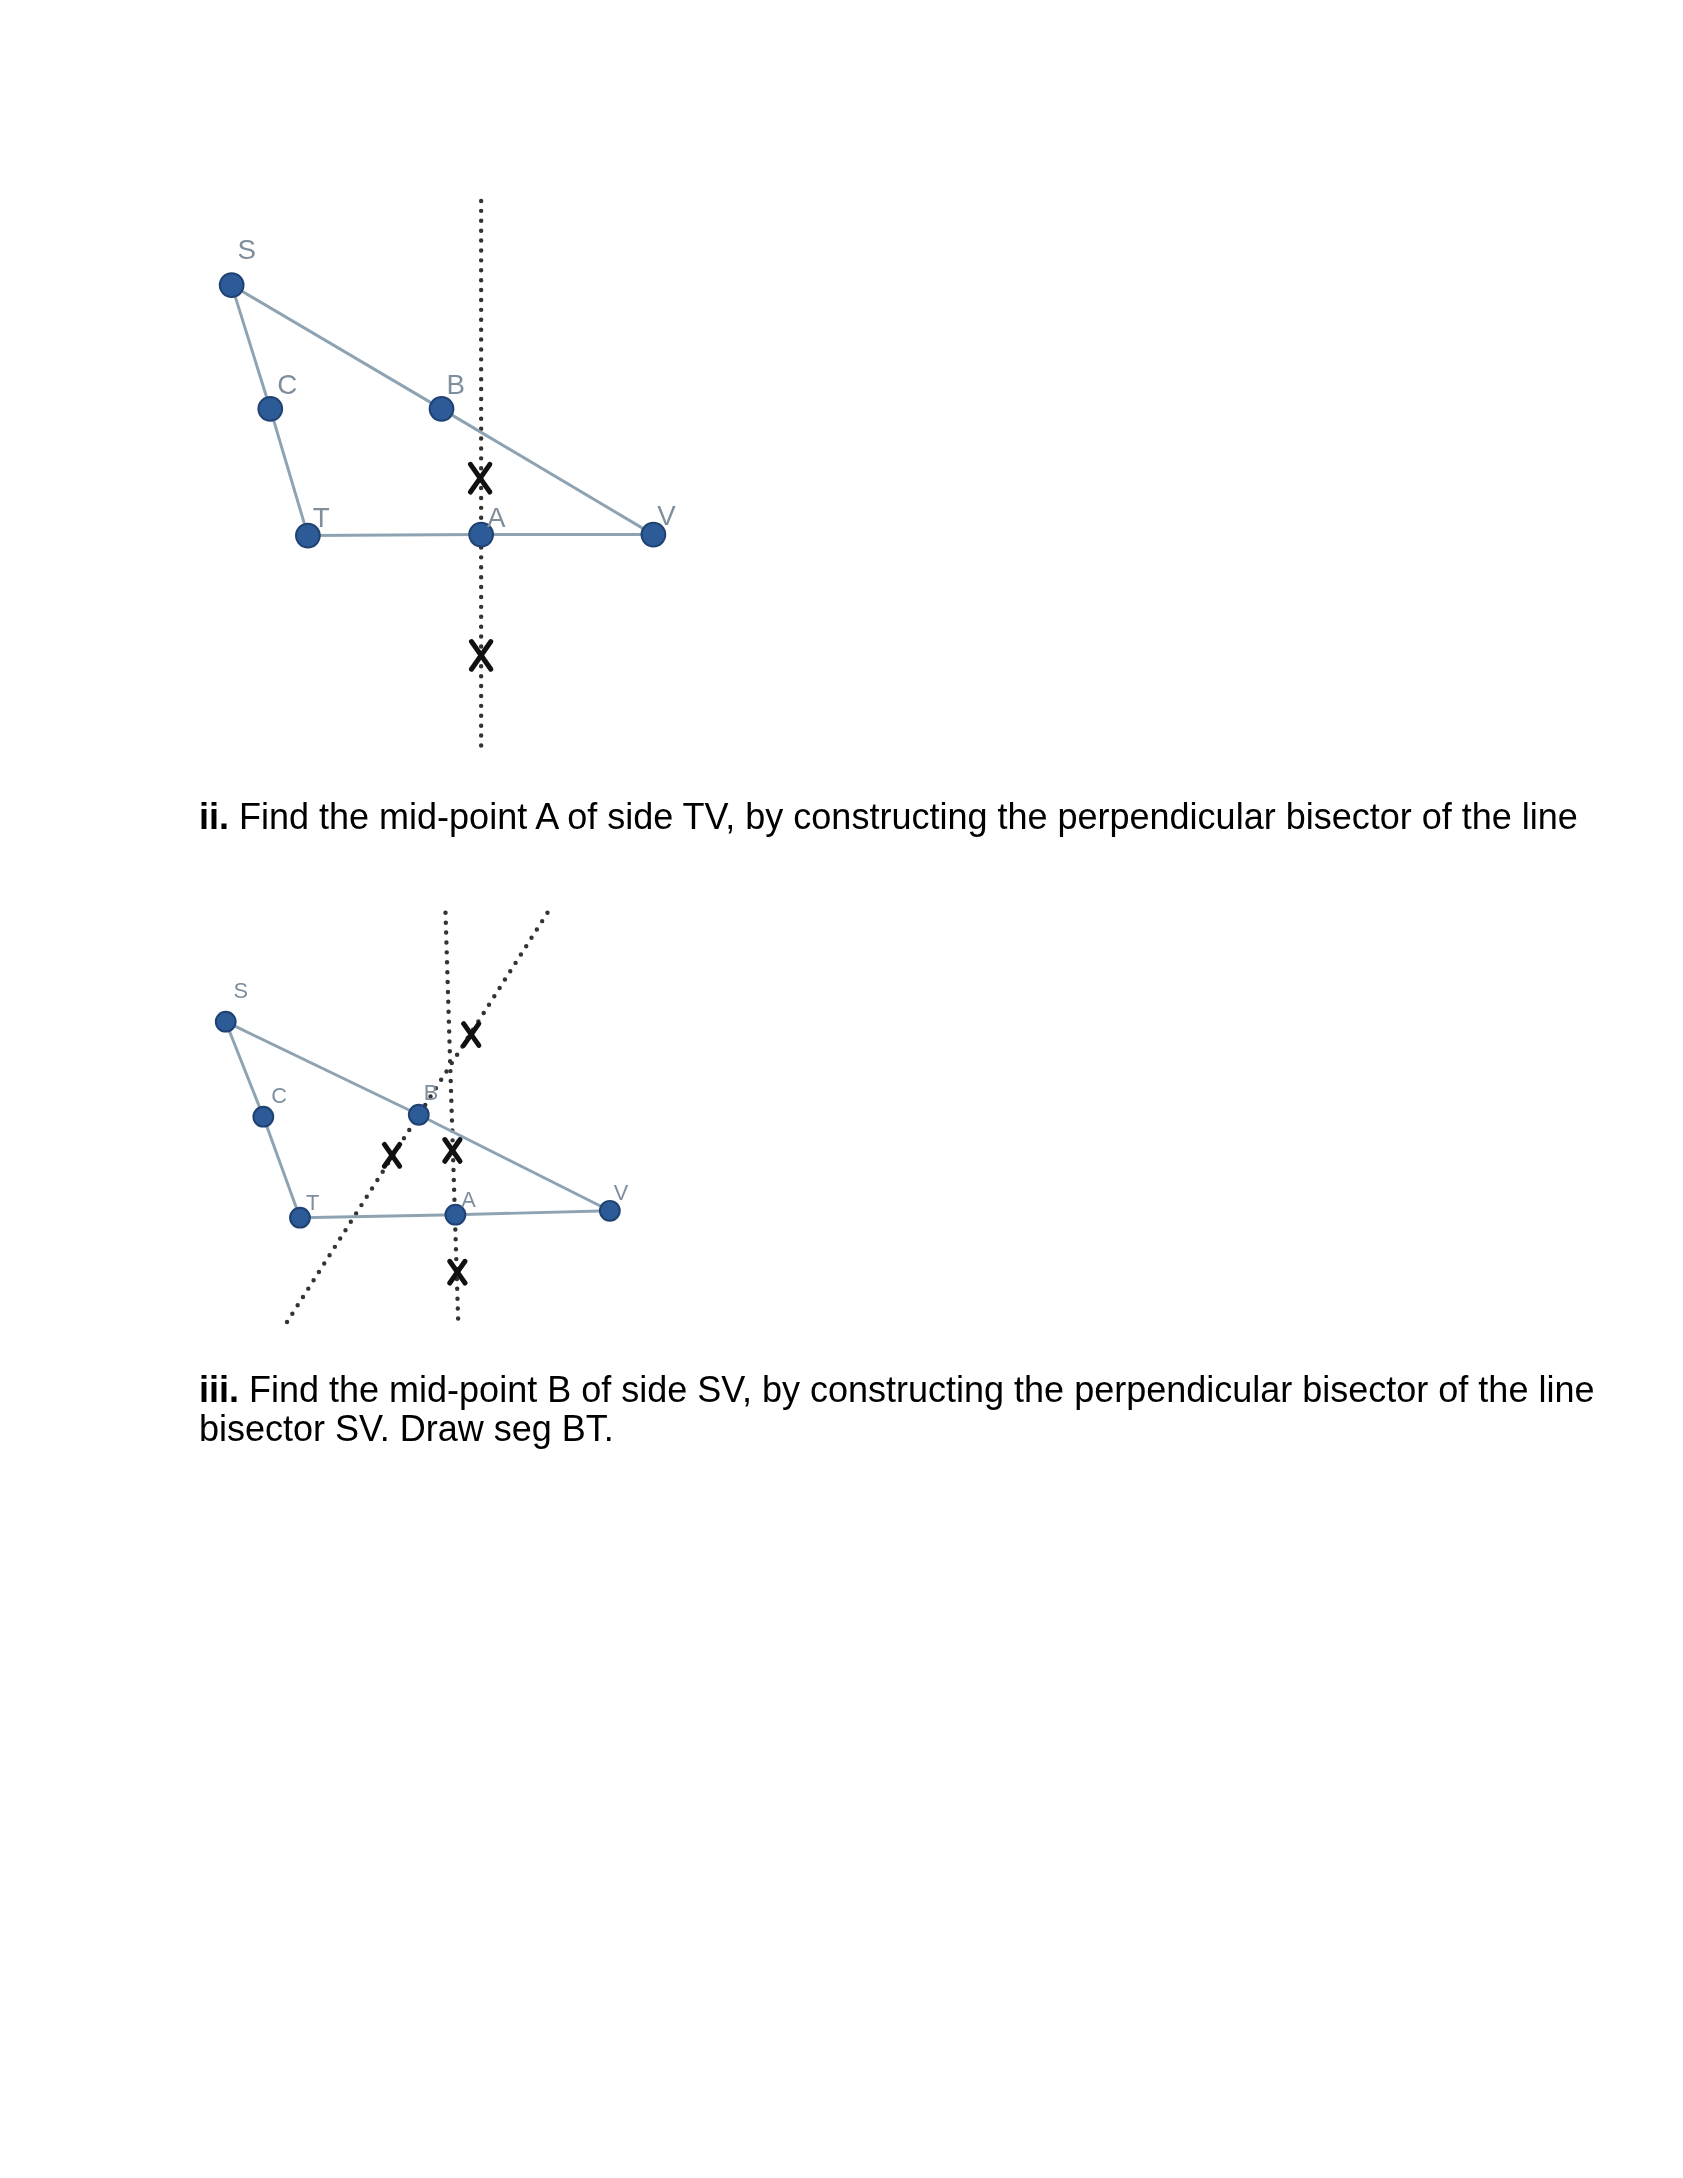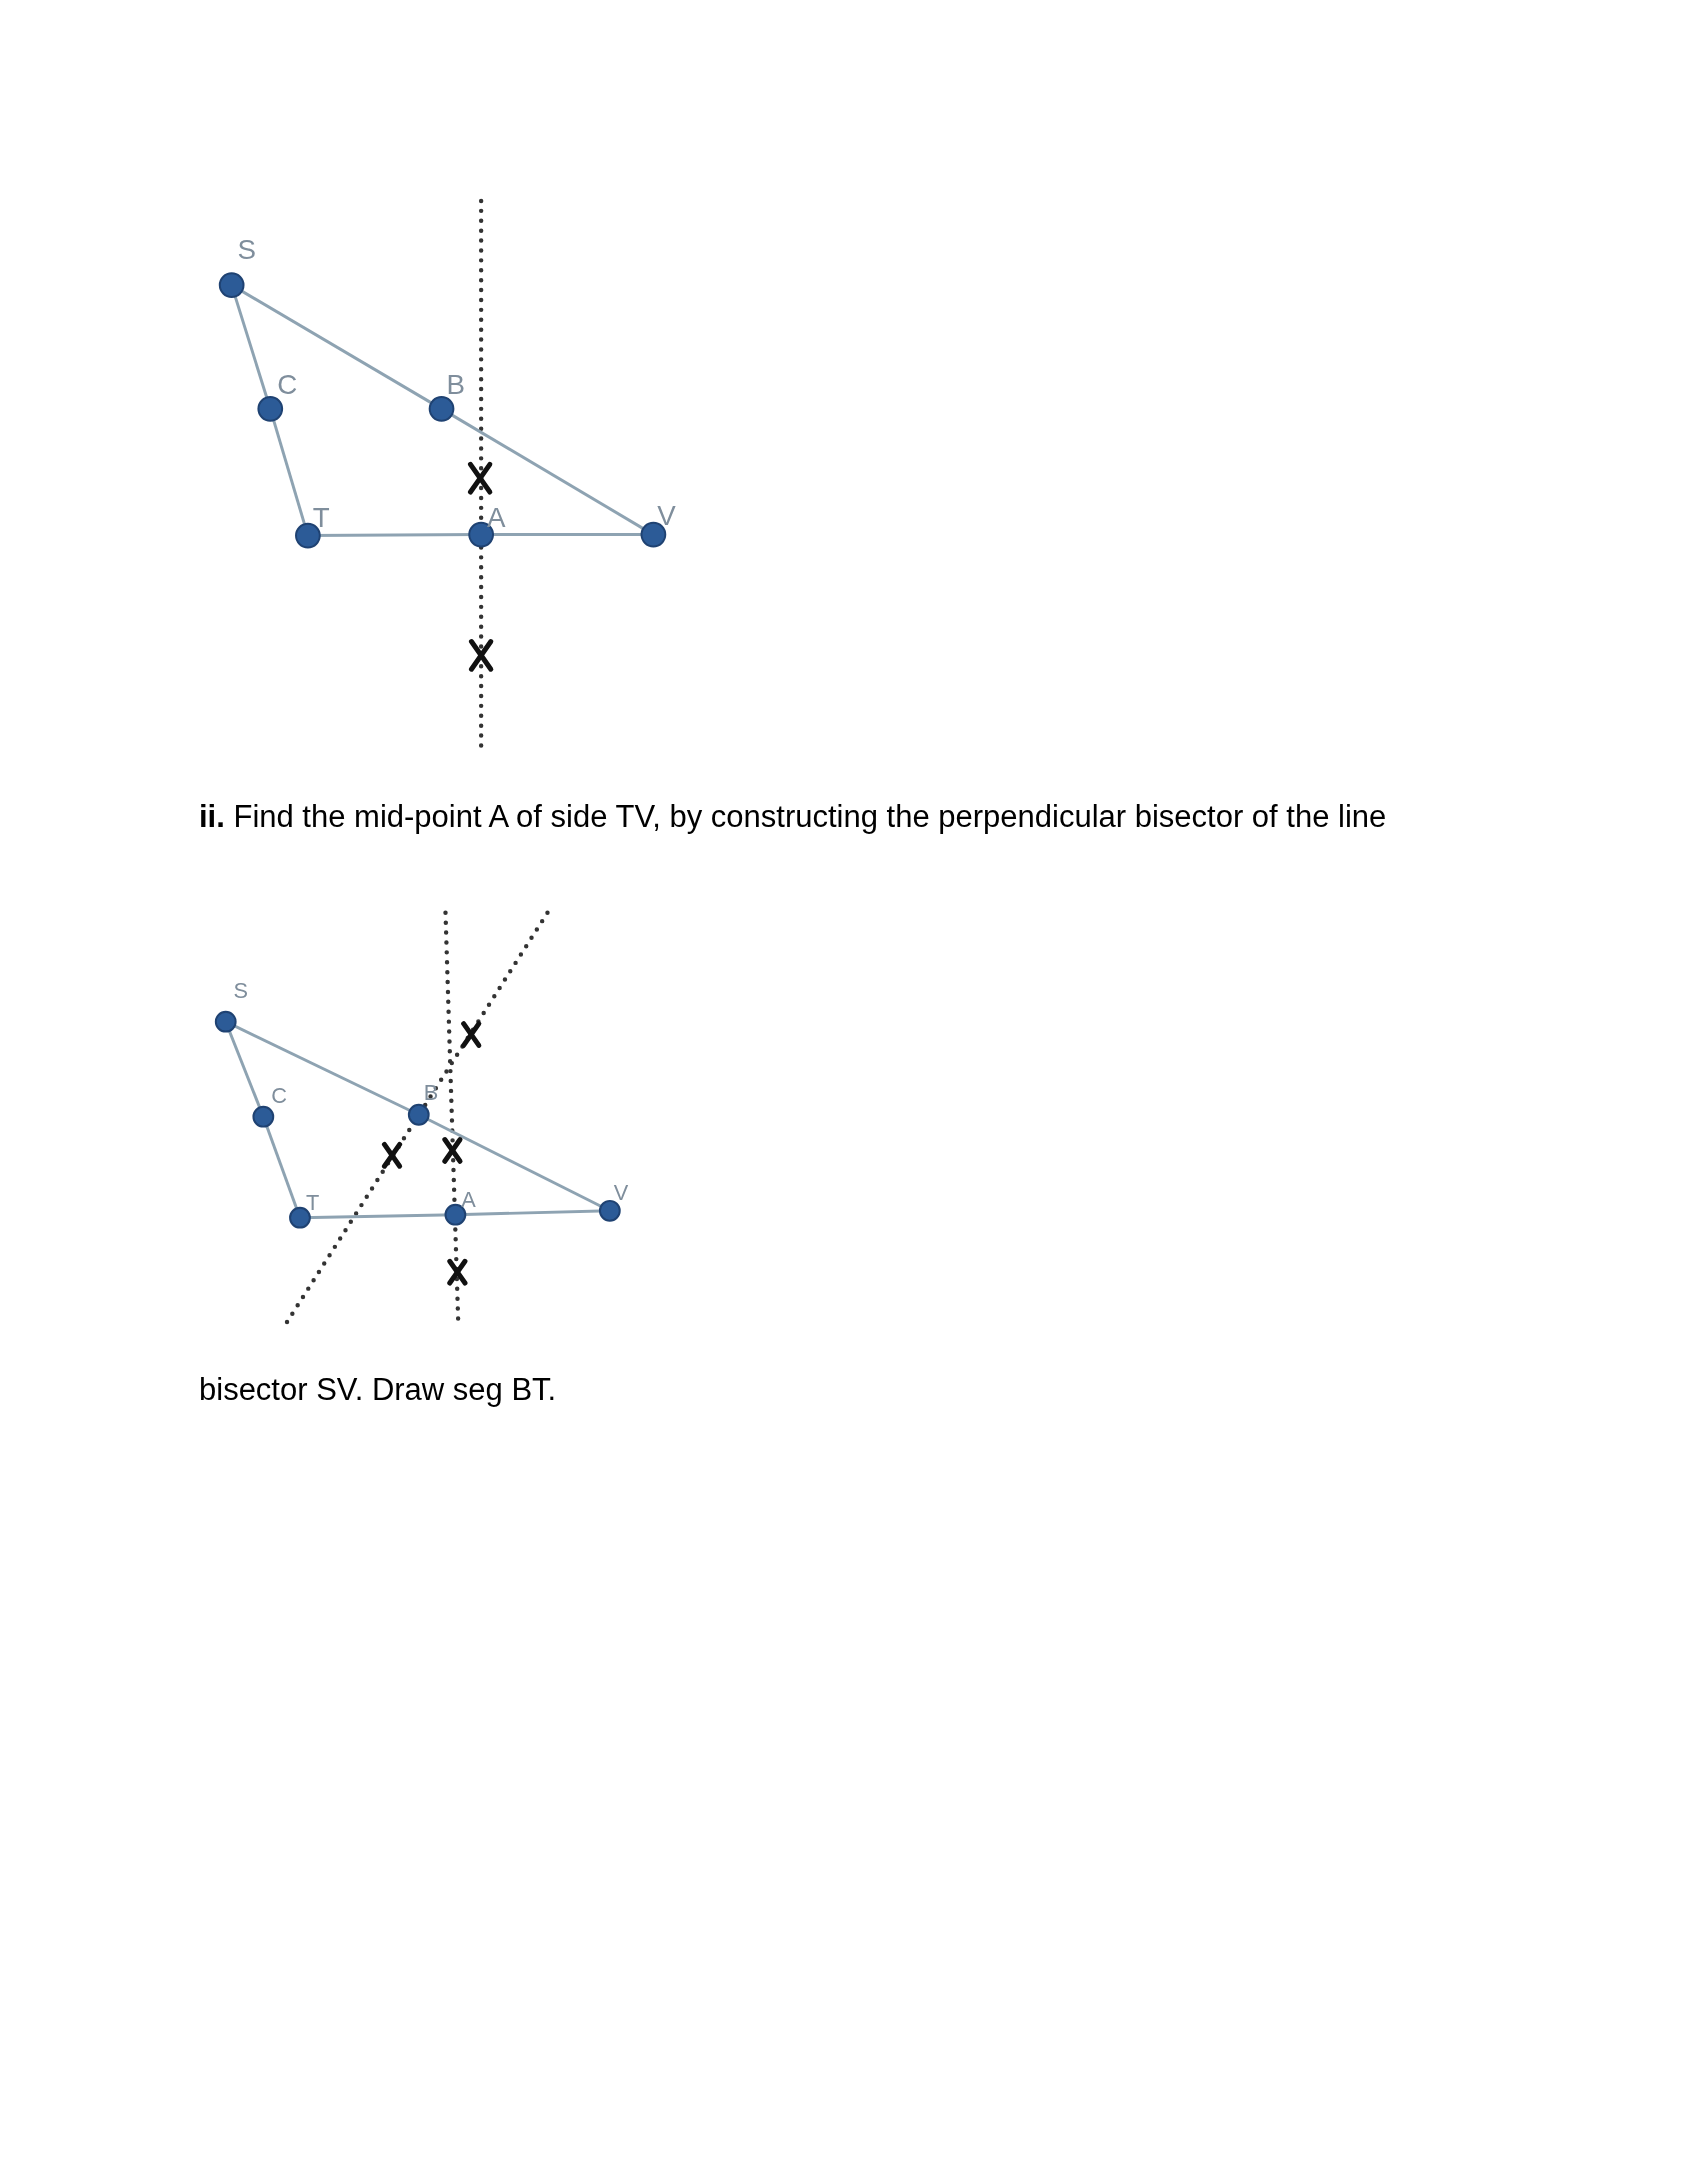--- a/index.html
+++ b/index.html
@@ -1,18 +1,18 @@
 <!DOCTYPE html>
 <html><head>
   <meta charset="utf-8">
   <style>
     html, body { margin: 0; padding: 0; background: #ffffff; }
     body { width: 1683px; height: 2178px; position: relative; overflow: hidden; font-family: "Liberation Sans", sans-serif; color: #000; }
     .diagram { position: absolute; left: 0; top: 0; }
-    .para { position: absolute; left: 199px; width: 1307px; font-size: 31px; line-height: 39px; color: #000; margin: 0; }
+    .para { position: absolute; left: 199px; width: 1307px; font-size: 36px; line-height: 39px; color: #000; margin: 0; }
     .para b { font-weight: bold; }
     .para .line { display: block; white-space: nowrap; }
     svg text { font-family: "Liberation Sans", sans-serif; }
   </style>
 </head>
 <body>
 
 <svg class="diagram" width="1683" height="2178" viewBox="0 0 1700 2200" xmlns="http://www.w3.org/2000/svg">
   <g id="fig1">
       <line x1="486" y1="203" x2="486" y2="755" stroke="#333333" stroke-width="4.5" stroke-dasharray="0 10" stroke-linecap="round"></line>
@@ -81,15 +81,16 @@
       <circle cx="616" cy="1223" r="10" fill="#2c5b97" stroke="#1f4272" stroke-width="2"></circle>
       <text x="620" y="1212" fill="#7f8e9c" font-size="22">V</text>
     </g>
 </svg>
 
 <p class="para" style="top:797px;">
   <span class="line"><b>ii.</b><span> Find the mid-point A of side TV, by constructing the perpendicular bisector of the line</span></span>
 </p>
 
 <p class="para" style="top:1370px;">
+  <span class="line"><b>iii.</b><span> Find the mid-point B of side SV, by constructing the perpendicular bisector of the line</span></span>
   <span class="line">bisector SV. Draw seg BT.</span>
 </p>
 
 
 </body></html>

